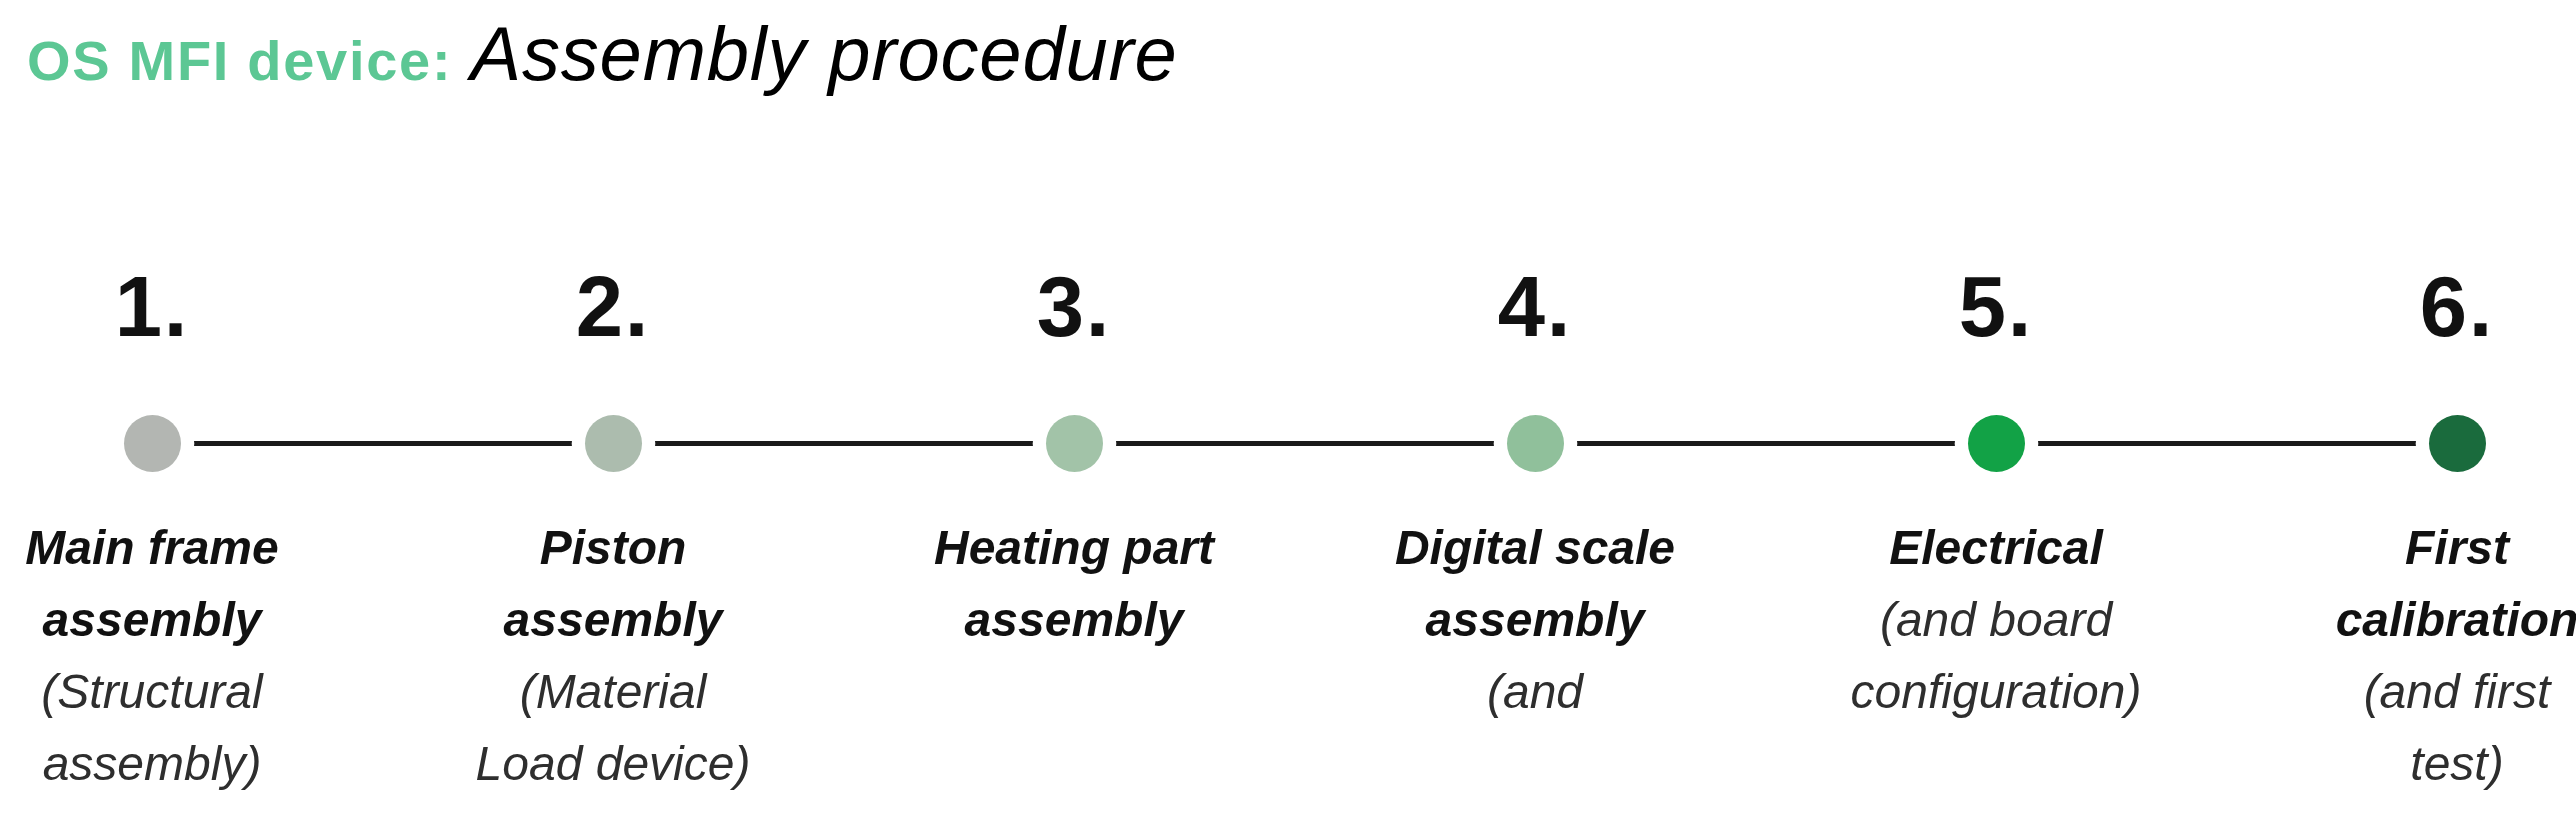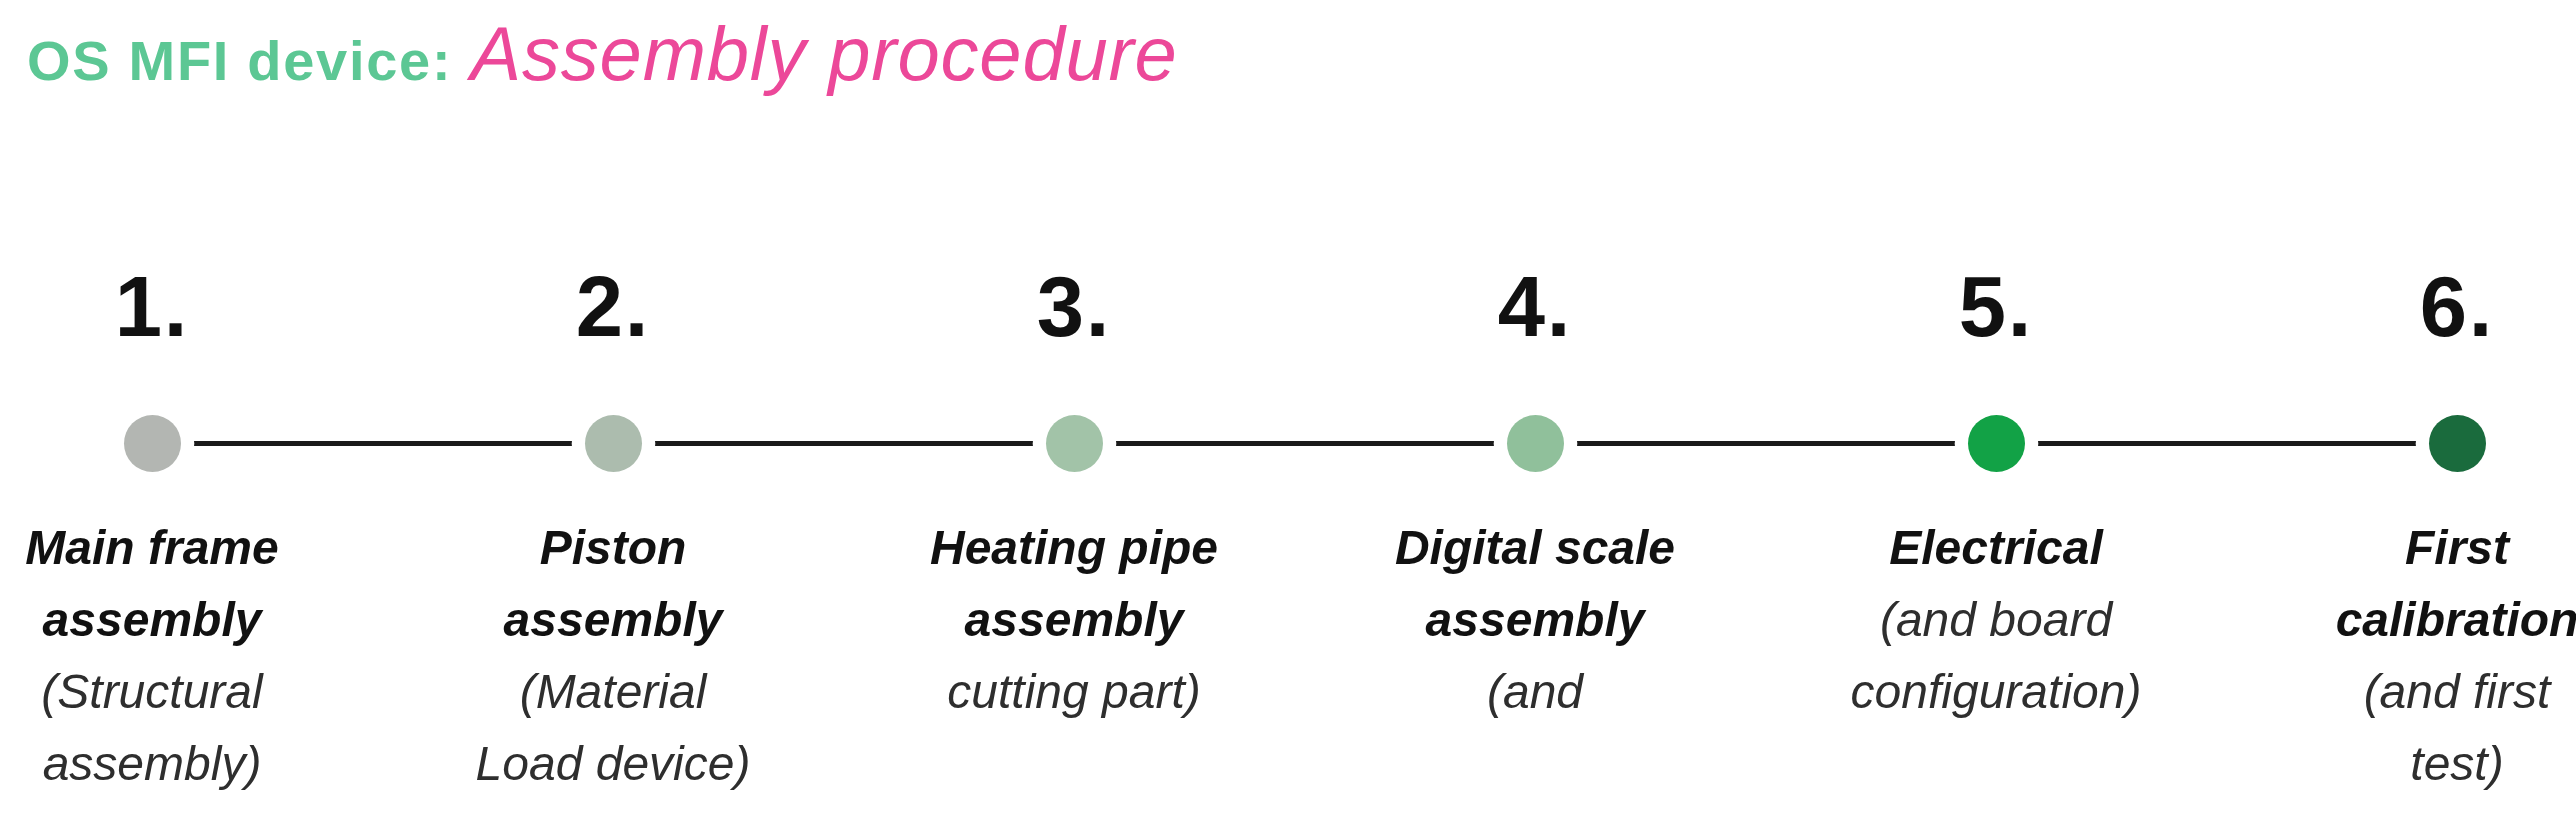--- a/index.html
+++ b/index.html
@@ -26,21 +26,21 @@
   }
   .title .brand {
     font-size: 56px;
     font-weight: 700;
     letter-spacing: 1.7px;
   }
   .title .subtitle {
     font-size: 76px;
     font-weight: 400;
     font-style: italic;
-    color: #ec4899;
+    color: #000000;
     margin-left: 18.3px;
     letter-spacing: 0.8px;
   }
 
   
   .connector {
     position: absolute;
     top: 441px;
     height: 5px;
     left: 152px;
@@ -130,23 +130,22 @@
       <div class="lt">assembly</div>
       <div class="ls">(Material</div>
       <div class="ls">Load device)</div>
     </div>
   </div>
 
   <div class="step" style="left:1074px">
     <div class="num">3.</div>
     <div class="dot" style="background: rgb(162, 195, 168);"></div>
     <div class="label">
-      <div class="lt">Heating pipe</div>
+      <div class="lt">Heating part</div>
       <div class="lt">assembly</div>
-      <div class="ls">cutting part)</div>
     </div>
   </div>
 
   <div class="step" style="left:1535px">
     <div class="num">4.</div>
     <div class="dot" style="background: rgb(144, 192, 155);"></div>
     <div class="label">
       <div class="lt">Digital scale</div>
       <div class="lt">assembly</div>
       <div class="ls">(and</div>

